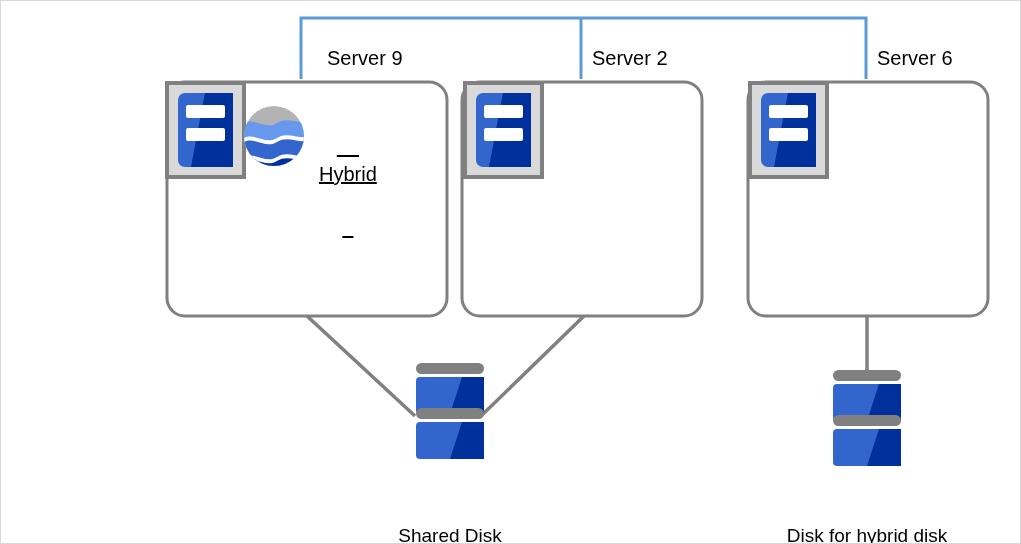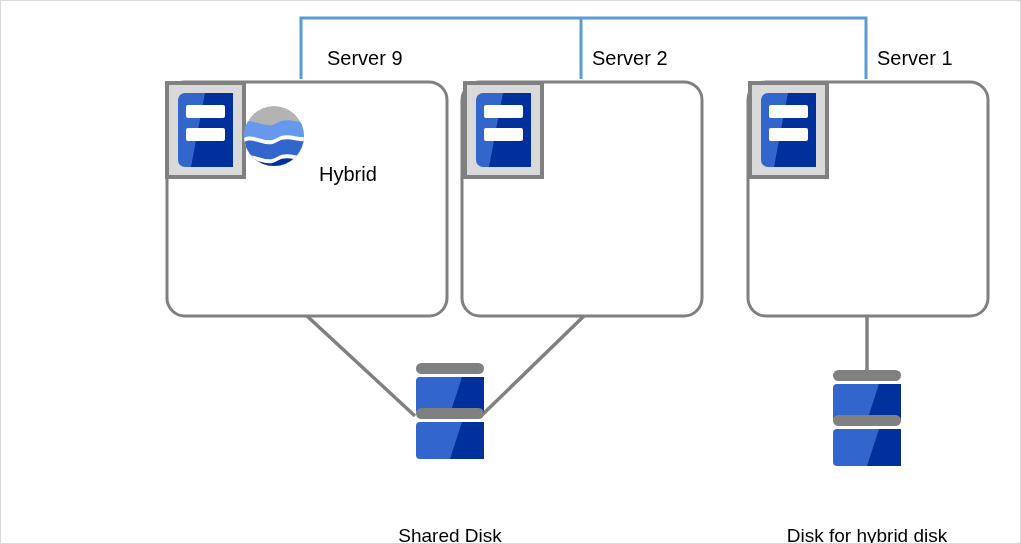--- a/index.html
+++ b/index.html
@@ -34,20 +34,21 @@
     line-height: 27px;
     white-space: pre;
   }
   .server-title {
     font-size: 20px;
   }
   .res-label {
     font-size: 20px;
     line-height: 27px;
     text-align: center;
+    text-decoration: underline;
   }
   .caption {
     font-size: 19px;
     line-height: 26px;
     text-align: center;
   }
 </style>
 </head>
 <body>
 
@@ -126,21 +127,21 @@
       <rect x="832" y="414" width="68" height="11" rx="5.5" ry="5.5" fill="#808080"></rect>
       <rect x="832" y="428" width="68" height="37" rx="4" ry="4" fill="#3366cc"></rect>
       <path d="M878,428 L900,428 L900,465 L866,465 Z" fill="#00309c"></path>
     </g>
   </svg>
 
   <div class="label server-title" style="left:326px; top:44px;">Server 9</div>
 
   <div class="label server-title" style="left:591px; top:44px;">Server 2</div>
 
-  <div class="label server-title" style="left:876px; top:44px;">Server 1</div>
+  <div class="label server-title" style="left:876px; top:44px;">Server 6</div>
 
   <div class="label res-label" style="left:318px; top:106px;">
     <div>Hybrid</div>
   </div>
 
   <div class="label caption" style="left:299px; top:470px; width:300px;">
     <div>Shared Disk</div>
     
   </div>
 

